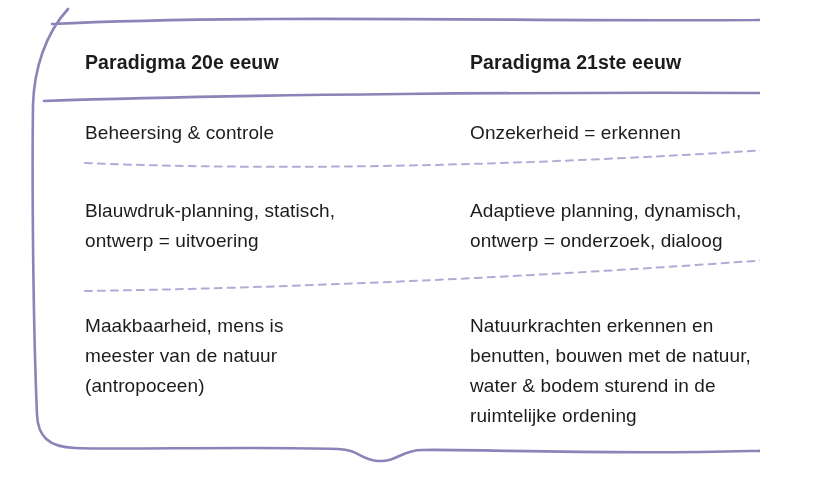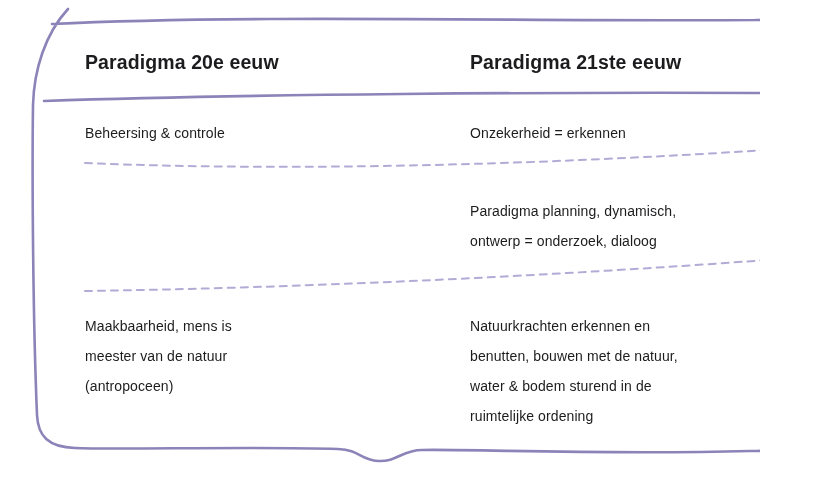--- a/index.html
+++ b/index.html
@@ -19,21 +19,21 @@
     position: absolute;
     top: 0;
     left: 0;
     width: 832px;
     height: 501px;
     pointer-events: none;
   }
   .cell {
     position: absolute;
     color: #1c1c1e;
-    font-size: 14px;
+    font-size: 19px;
     line-height: 30px;
     white-space: pre-line;
     letter-spacing: 0.1px;
   }
   .cell.header {
     font-weight: 700;
     font-size: 19.5px;
   }
   .col-left  { left: 85px;  width: 340px; }
   .col-right { left: 470px; width: 340px; }
@@ -67,21 +67,23 @@
     <path fill="none" stroke-width="2" stroke-dasharray="7 6" stroke-linecap="round" d="M 85 163 C 300 172, 550 164, 767 150" stroke="#b2abd6"></path>
     <path fill="none" stroke-width="2" stroke-dasharray="7 6" stroke-linecap="round" d="M 85 291 C 300 288, 550 276, 767 260" stroke="#b2abd6"></path>
   </svg>
 
   <div class="cell header col-left row-head">Paradigma 20e eeuw</div>
   <div class="cell header col-right row-head">Paradigma 21ste eeuw</div>
 
   <div class="cell col-left row-1">Beheersing &amp; controle</div>
   <div class="cell col-right row-1">Onzekerheid = erkennen</div>
 
-  <div class="cell col-right row-2">Paradigma planning, dynamisch,
+  <div class="cell col-left row-2">Blauwdruk-planning, statisch,
+ontwerp = uitvoering</div>
+  <div class="cell col-right row-2">Adaptieve planning, dynamisch,
 ontwerp = onderzoek, dialoog</div>
 
   <div class="cell col-left row-3">Maakbaarheid, mens is
 meester van de natuur
 (antropoceen)</div>
   <div class="cell col-right row-3">Natuurkrachten erkennen en
 benutten, bouwen met de natuur,
 water &amp; bodem sturend in de
 ruimtelijke ordening</div>
 

